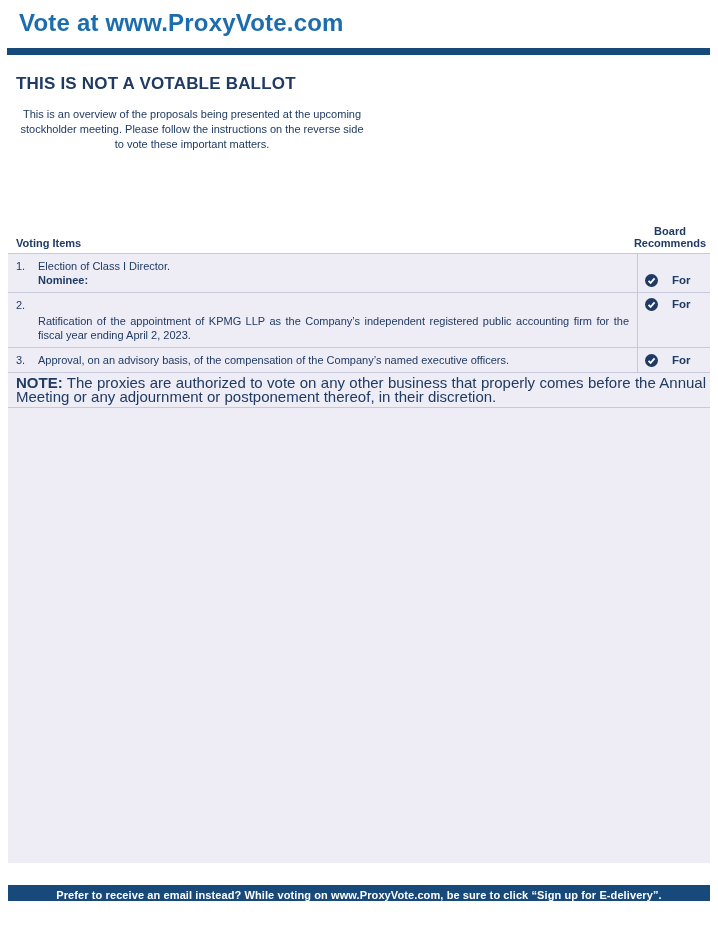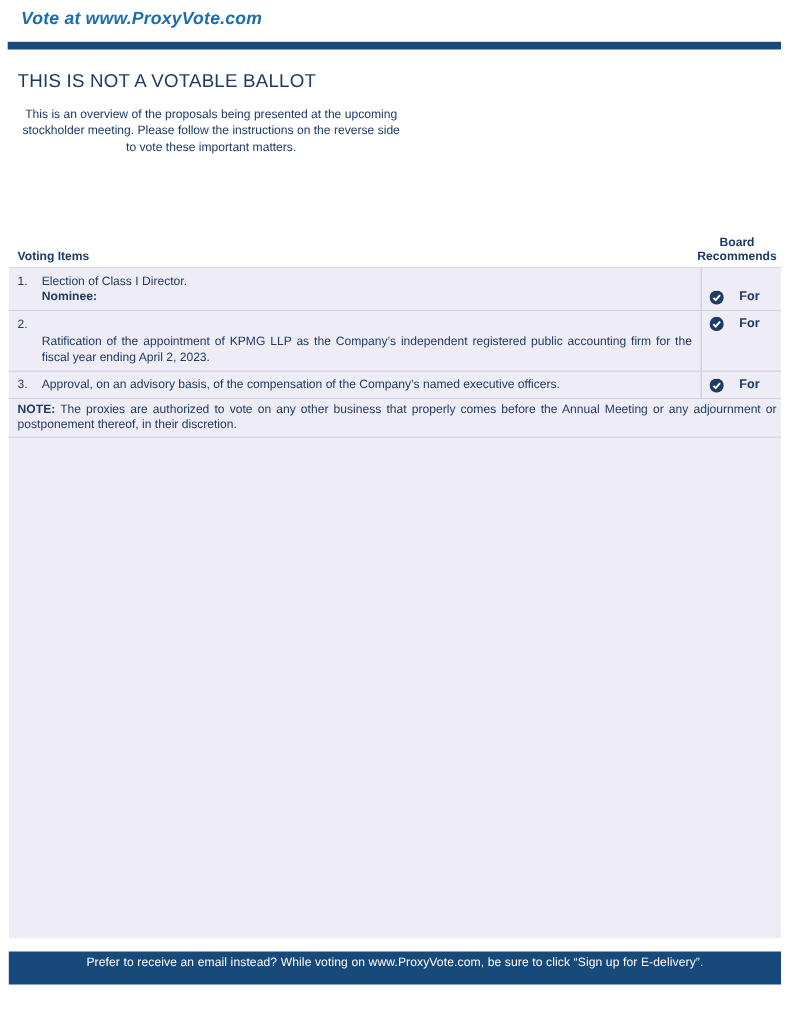--- a/index.html
+++ b/index.html
@@ -15,34 +15,33 @@
   body{
     width:718px;height:932px;
     font-family:"Liberation Sans",sans-serif;
     color:var(--navy-text);
     position:relative;
     overflow:hidden;
   }
   .top-header{
     margin:9px 0 0 19px;
     color:var(--link-blue);
-    font-size:16px;
+    font-size:24px;
     font-weight:bold;
     letter-spacing:.2px;
-    font-style:italic;
   }
   .top-rule{
     margin:11px 8px 0 7px;
     height:7px;
     background:var(--bar-navy);
   }
   h1.ballot-heading{
     margin:19px 0 0 16px;
     font-size:17px;
-    font-weight:normal;
+    font-weight:bold;
     color:var(--navy-text);
     letter-spacing:.2px;
   }
   p.intro{
     margin:13px 0 0 16px;
     max-width:352px;
     font-size:11px;
     line-height:15px;
     color:var(--navy-text);
     text-align:center;
@@ -94,37 +93,37 @@
     font-weight:bold;font-size:11.5px;
   }
   .rec-bottom{align-items:flex-end;padding-bottom:5px;}
   .rec-top{align-items:flex-start;padding-top:4px;}
   .rec-center{align-items:center;}
   .check{width:13px;height:13px;display:inline-flex;}
   .check svg{display:block;}
   .note-row{display:block;}
   .note-cell{
     padding:3px 4px 4px 8px;
-    font-size:11px;
+    font-size:15px;
     line-height:13.5px;
     text-align:justify;
   }
   .filler{
     margin-left:8px;
     width:702px;
     height:455px;
     background:var(--row-lavender);
   }
   .footer-bar{
-    margin:12px 8px 0 8px;
-    height:30px;
+    margin:22px 8px 0 8px;
+    height:16px;
     background:var(--bar-navy);
     color:#ffffff;
     font-size:11px;
-    font-weight:normal;
+    font-weight:bold;
     text-align:center;
     line-height:21px;
     letter-spacing:.1px;
   }
   .docid-wrap{
     margin-top:34px;
     width:614px;
     text-align:center;
   }
   .docid-wrap span{

